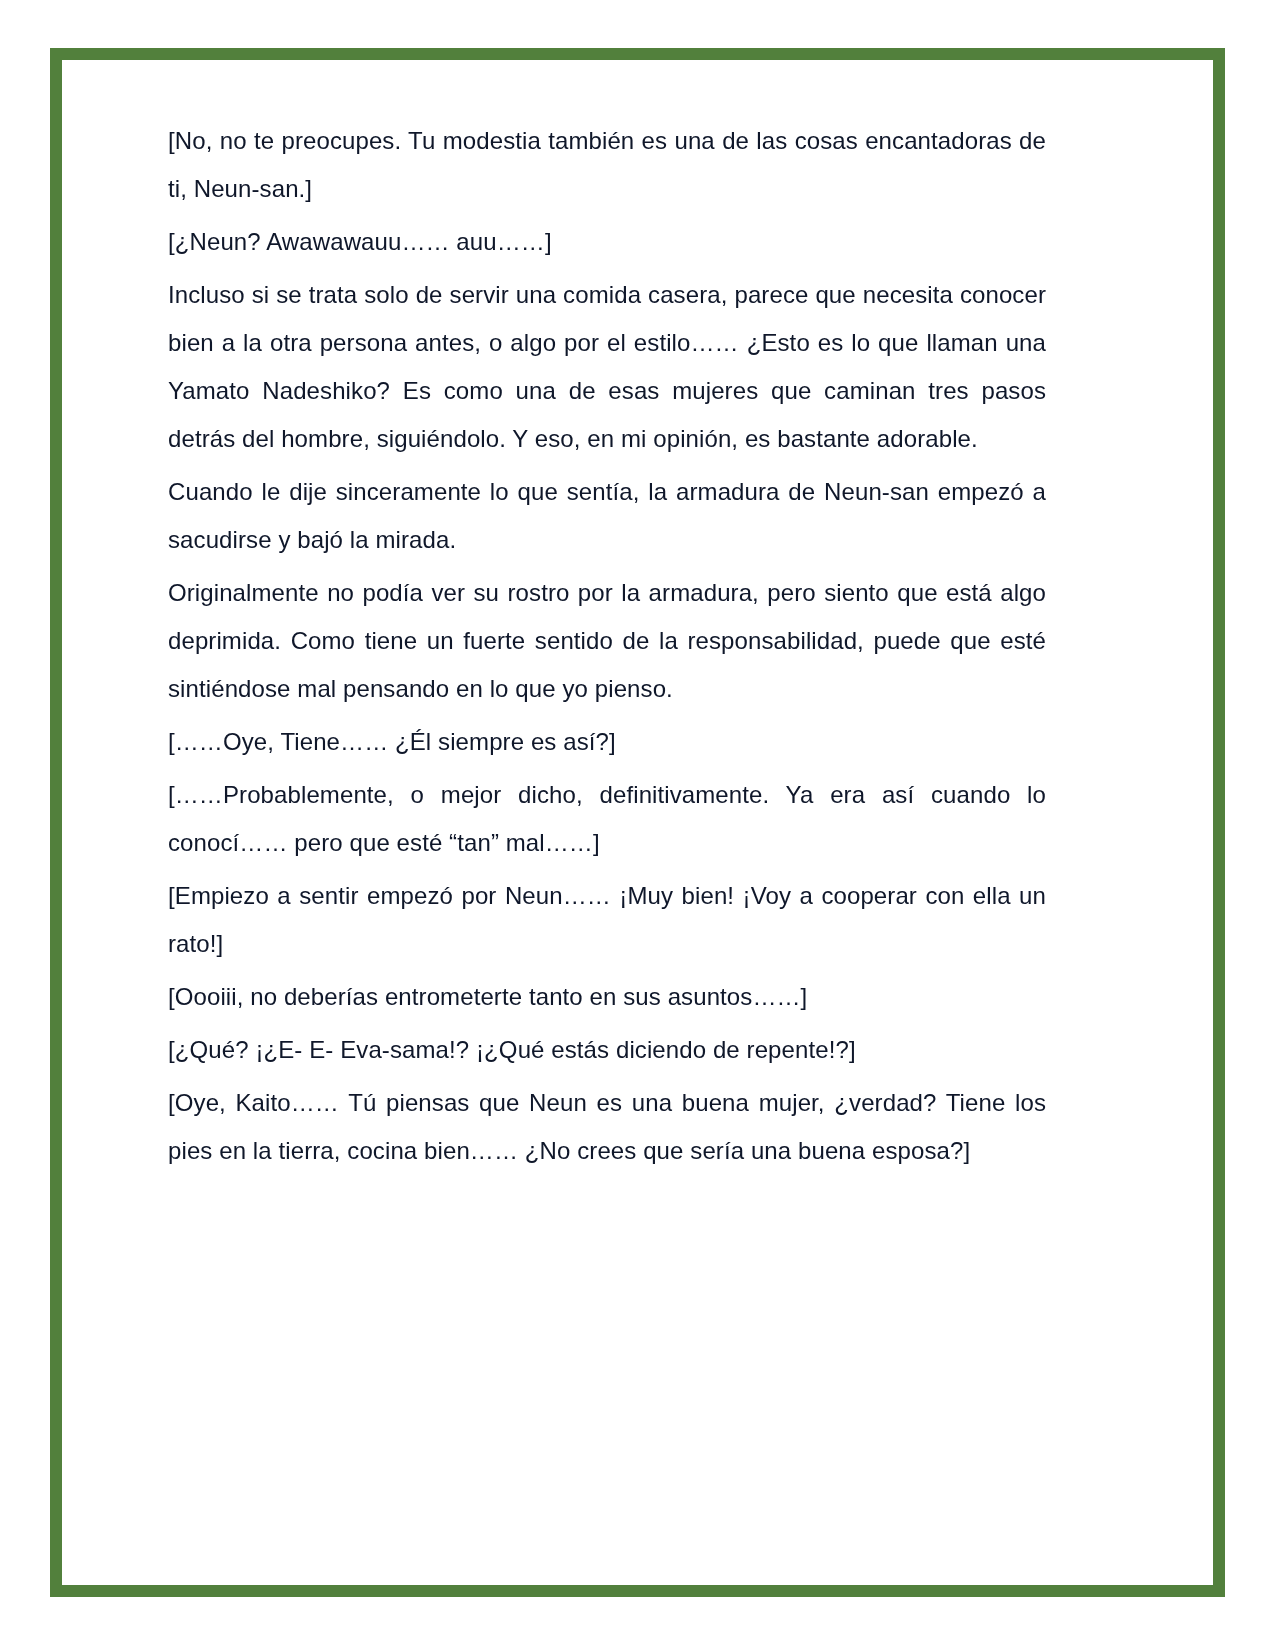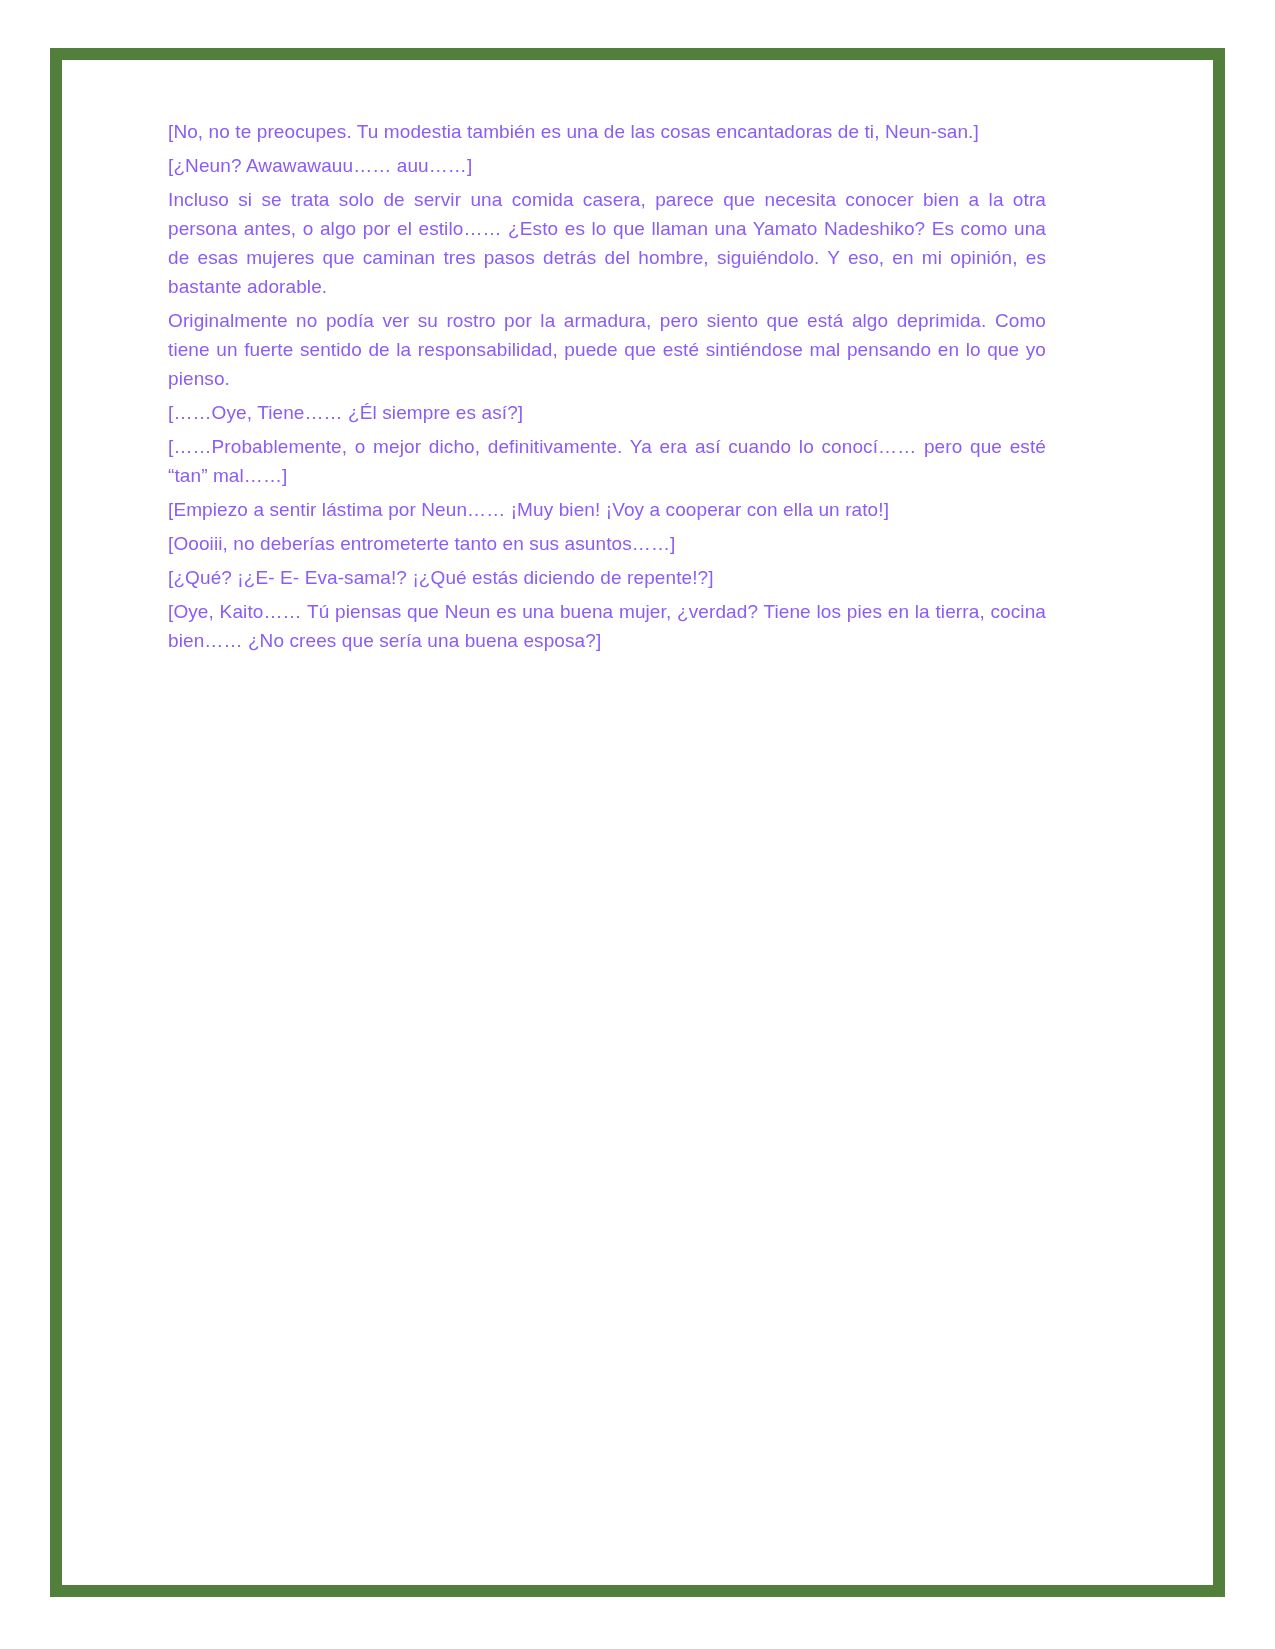--- a/index.html
+++ b/index.html
@@ -33,45 +33,46 @@
   #doc-body {
     position: absolute;
     left: 106px;
     top: 57px;
     width: 878px;
     box-sizing: border-box;
   }
   p.para {
     margin: 0 0 5px 0;
     padding: 0;
-    font-size: 19px;
-    line-height: 29px;
-    color: #8b5cf6;
+    font-size: 24px;
+    line-height: 48px;
+    color: #0f172a;
     text-align: justify;
     text-justify: inter-word;
     letter-spacing: 0.1px;
     word-spacing: 0px;
     hyphens: none;
     -webkit-hyphens: none;
   }
   p.para:last-child {
     margin-bottom: 0;
   }
 </style>
 </head>
 <body>
 
 <div id="page">
   <div id="doc-frame" style="border-color: rgb(82, 128, 60);">
     <div id="doc-body">
       <p class="para">[No, no te preocupes. Tu modestia también es una de las cosas encantadoras de ti, Neun-san.]</p>
       <p class="para">[¿Neun? Awawawauu…… auu……]</p>
       <p class="para">Incluso si se trata solo de servir una comida casera, parece que necesita conocer bien a la otra persona antes, o algo por el estilo…… ¿Esto es lo que llaman una Yamato Nadeshiko? Es como una de esas mujeres que caminan tres pasos detrás del hombre, siguiéndolo. Y eso, en mi opinión, es bastante adorable.</p>
+      <p class="para">Cuando le dije sinceramente lo que sentía, la armadura de Neun-san empezó a sacudirse y bajó la mirada.</p>
       <p class="para">Originalmente no podía ver su rostro por la armadura, pero siento que está algo deprimida. Como tiene un fuerte sentido de la responsabilidad, puede que esté sintiéndose mal pensando en lo que yo pienso.</p>
       <p class="para">[……Oye, Tiene…… ¿Él siempre es así?]</p>
       <p class="para">[……Probablemente, o mejor dicho, definitivamente. Ya era así cuando lo conocí…… pero que esté “tan” mal……]</p>
-      <p class="para">[Empiezo a sentir lástima por Neun…… ¡Muy bien! ¡Voy a cooperar con ella un rato!]</p>
+      <p class="para">[Empiezo a sentir empezó por Neun…… ¡Muy bien! ¡Voy a cooperar con ella un rato!]</p>
       <p class="para">[Oooiii, no deberías entrometerte tanto en sus asuntos……]</p>
       <p class="para">[¿Qué? ¡¿E- E- Eva-sama!? ¡¿Qué estás diciendo de repente!?]</p>
       <p class="para">[Oye, Kaito…… Tú piensas que Neun es una buena mujer, ¿verdad? Tiene los pies en la tierra, cocina bien…… ¿No crees que sería una buena esposa?]</p>
     </div>
   </div>
 </div>
 
 </body></html>

